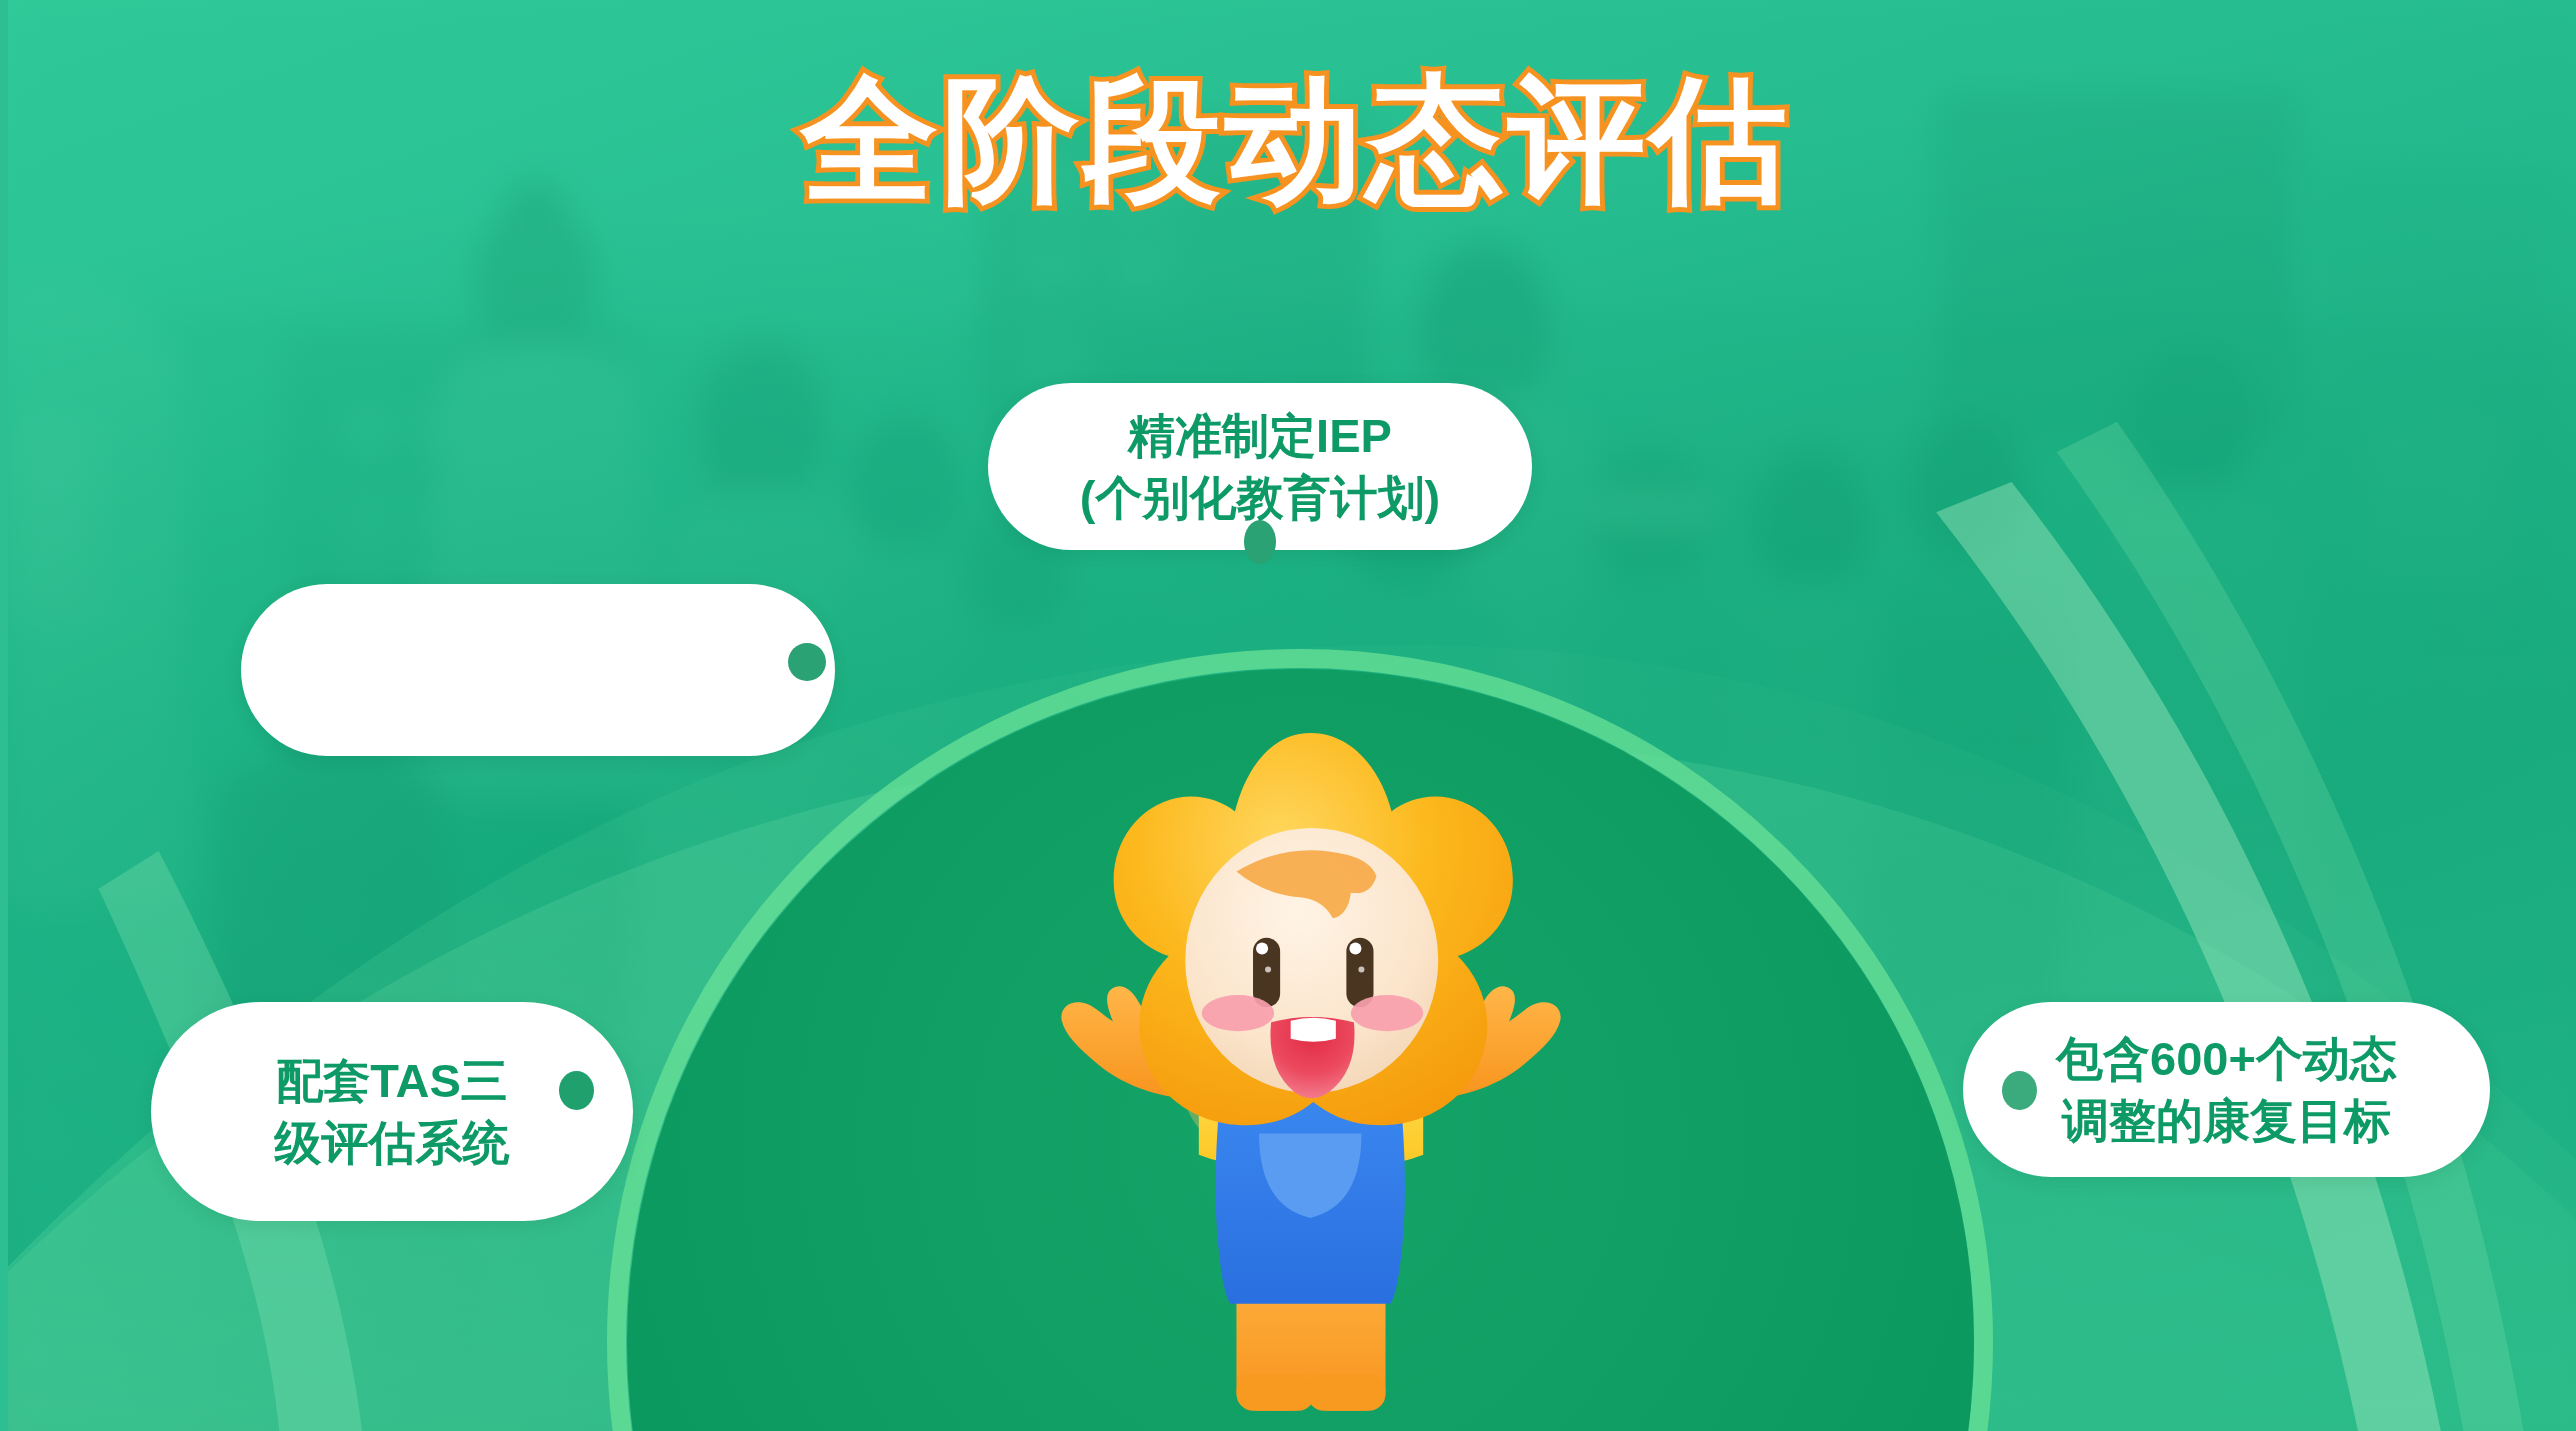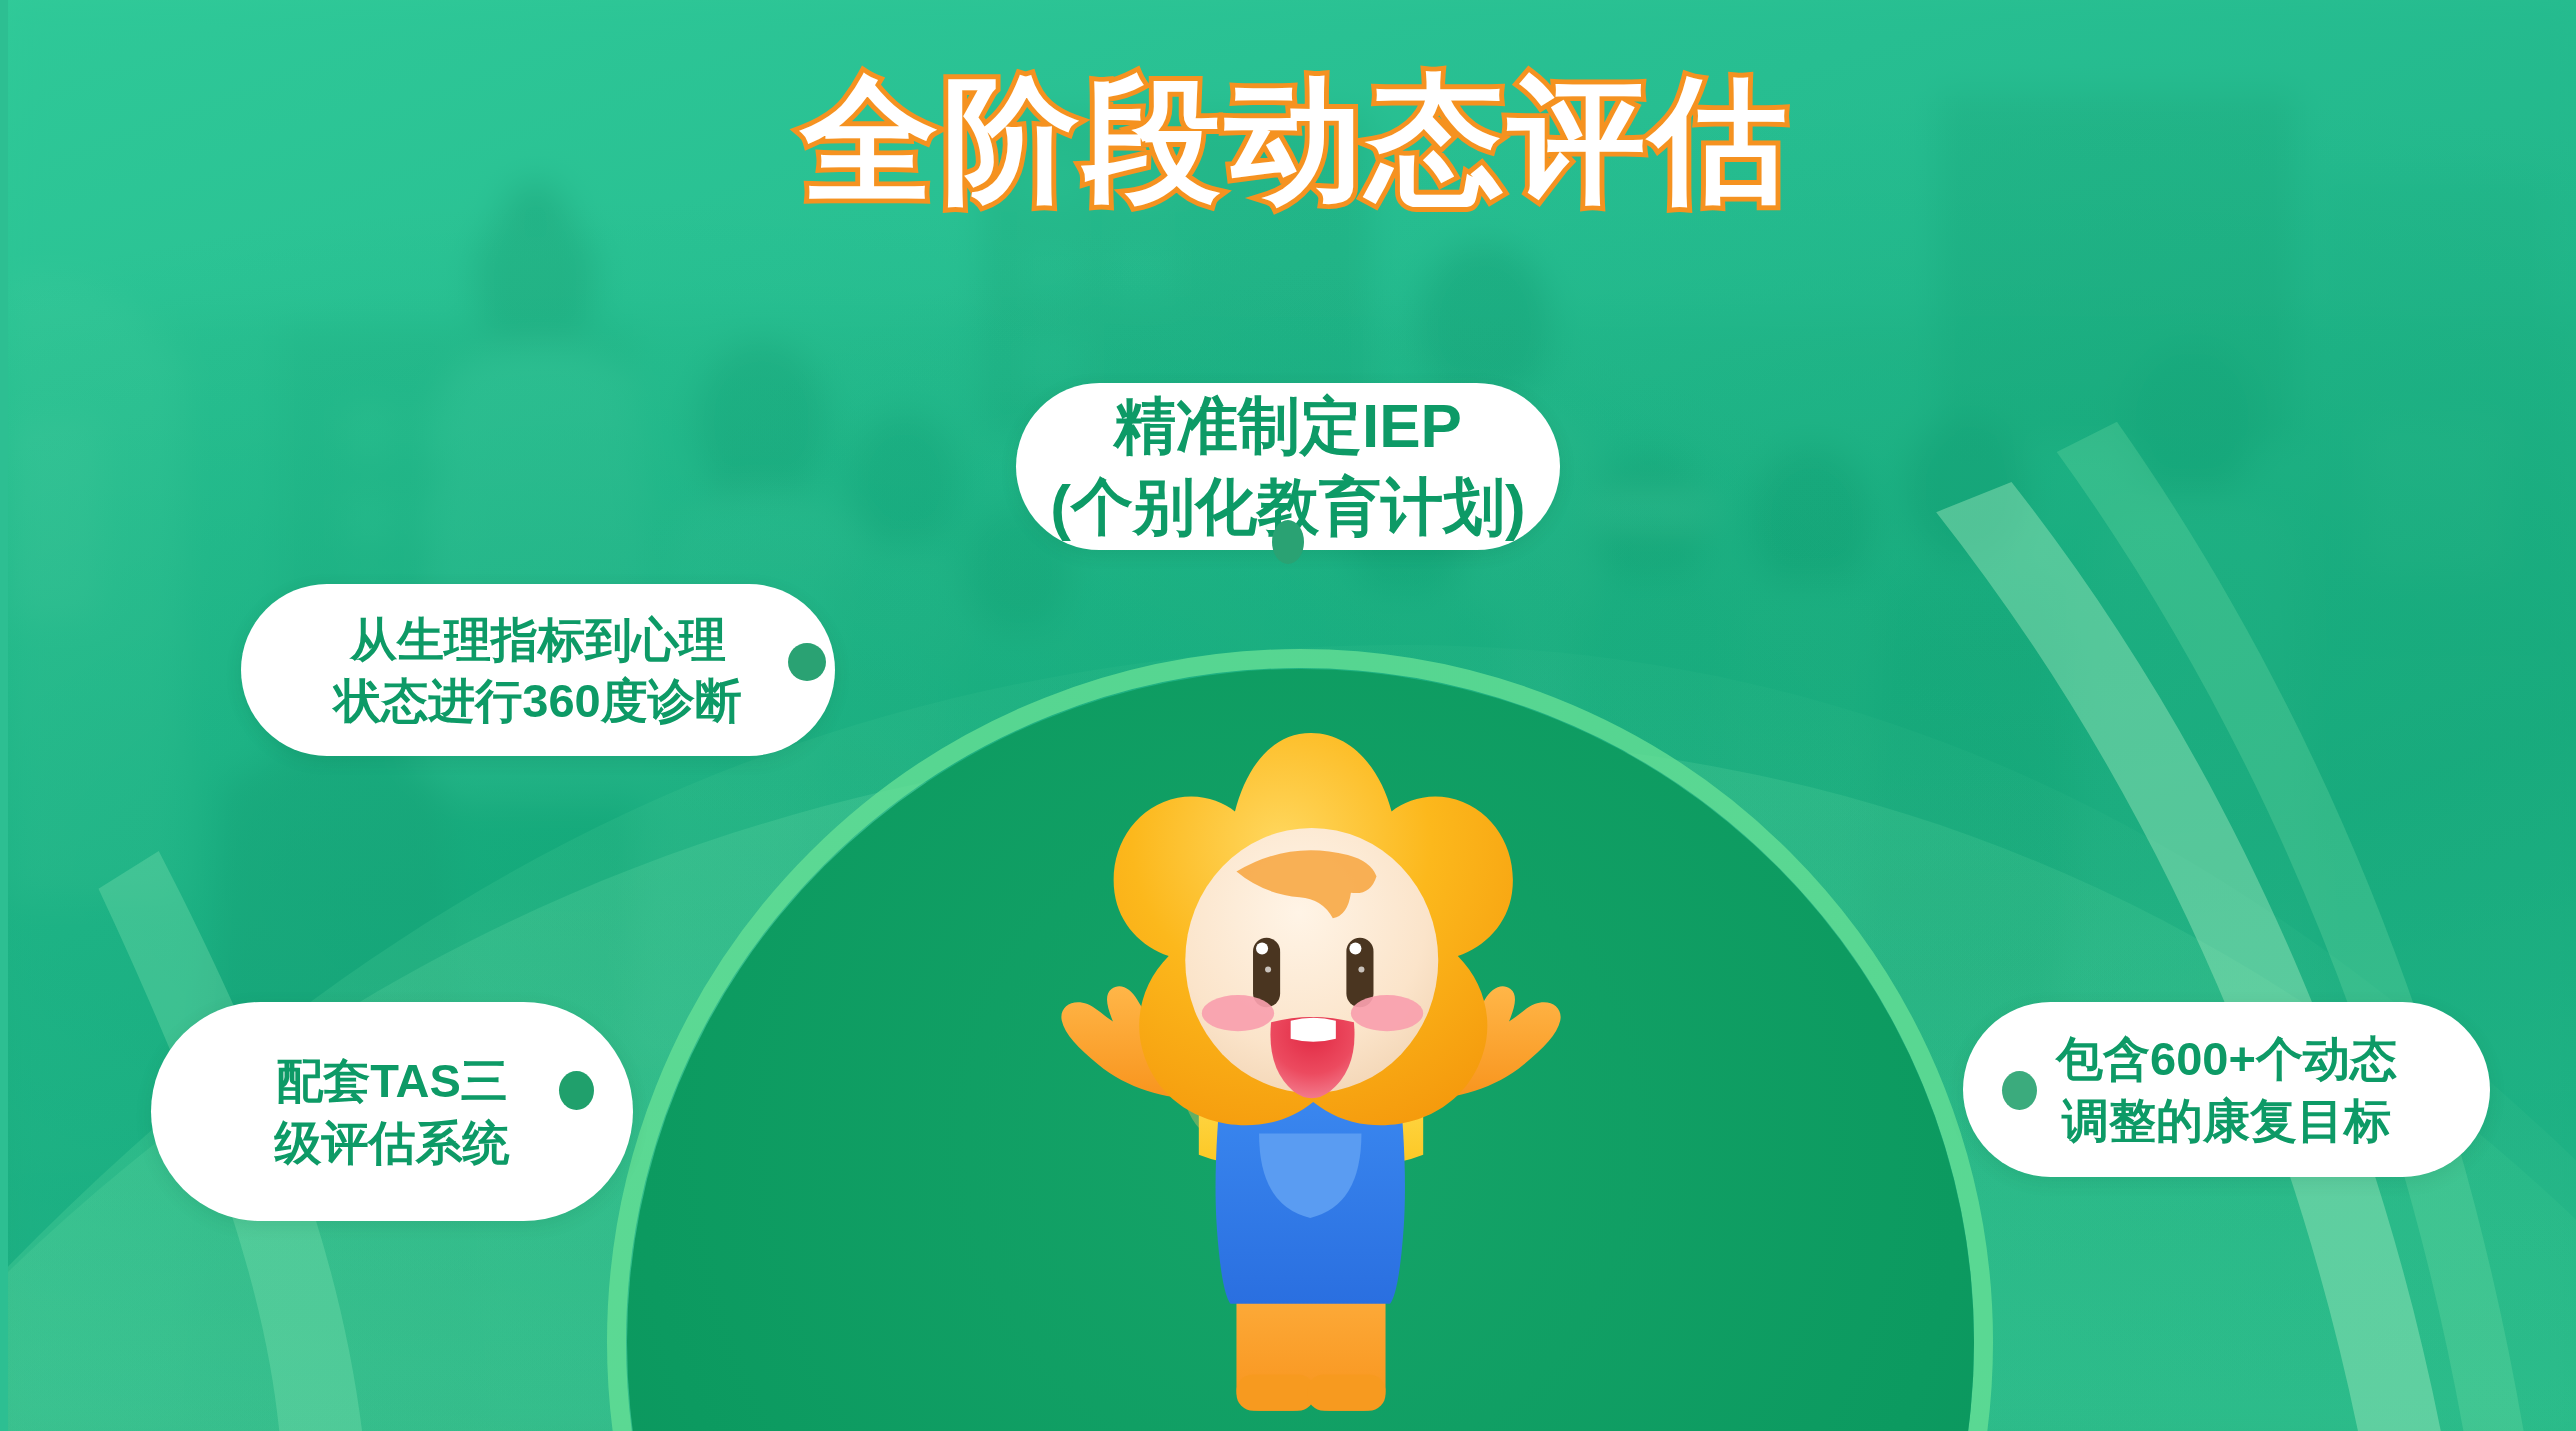--- a/index.html
+++ b/index.html
@@ -44,21 +44,21 @@
   .bubble{
     position:absolute;background:#ffffff;border-radius:752px;
     display:flex;align-items:center;justify-content:center;
     color:#0d9a66;font-weight:700;text-align:center;
     box-shadow:0 4.5px 16.6px rgba(0,70,40,.10);
   }
   .bubble .txt{line-height:1.30;white-space:pre-line;}
   .dot{position:absolute;border-radius:50%;background:#1c9e6a;}
 
   
-  #b-iep{left:1008px;top:383px;width:544px;height:167px;font-size:62px;}
+  #b-iep{left:980px;top:383px;width:544px;height:167px;font-size:47px;}
   #b-iep .dot{width:32px;height:44px;border-radius:50%;left:50%;margin-left:-16px;bottom:-13.6px;background:#2aa273;}
 
   
   #b-360{left:233px;top:584px;width:594px;height:172px;font-size:47px;}
   #b-360 .dot{width:38px;height:38px;right:9px;top:59px;background:#2aa273;}
 
   
   #b-age{left:1784px;top:595px;width:473px;height:173px;font-size:47px;}
   #b-age .dot{width:35px;height:35px;left:35px;top:69px;background:#2aa273;}
 
@@ -311,22 +311,20 @@
 
   <div class="title">全阶段动态评估</div>
 
   <div class="bubble" id="b-iep">
     <span class="txt">精准制定IEP
 (个别化教育计划)</span>
     <span class="dot"></span>
   </div>
 
   <div class="bubble" id="b-360">
-    <span class="txt">从生理指标到心理
-状态进行360度诊断</span>
     <span class="dot"></span>
   </div>
 
 
   <div class="bubble" id="b-tas">
     <span class="txt">配套TAS三
 级评估系统</span>
     <span class="dot"></span>
   </div>
 

